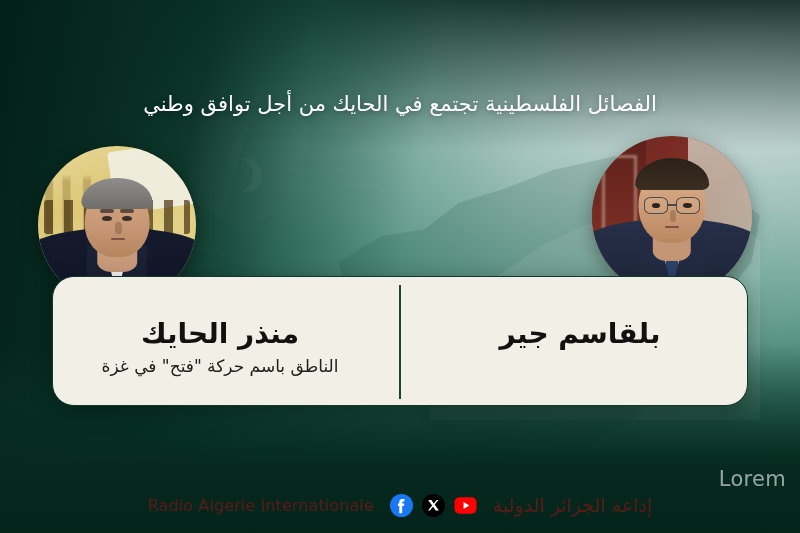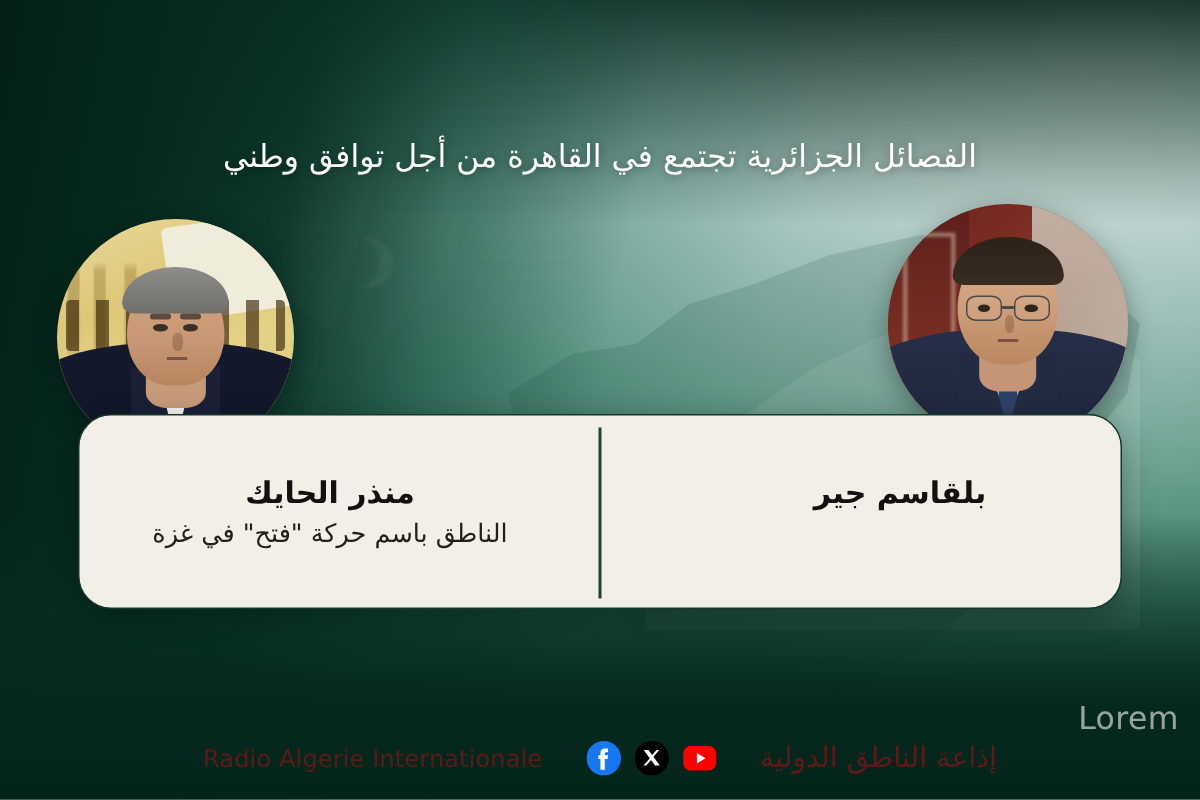--- a/index.html
+++ b/index.html
@@ -157,25 +157,25 @@
 
   
   .name-col {
     position: absolute;
     top: 316px;
     width: 320px;
     direction: rtl;
     text-align: center;
   }
   .name-col.left  { left: 60px; }
-  .name-col.right { left: 440px; }
+  .name-col.right { left: 420px; }
 
   .person-name {
     color: #13110f;
-    font-size: 20px;
+    font-size: 28px;
     font-weight: 700;
     line-height: 1.25;
   }
   .person-role {
     color: #21201e;
     font-size: 17px;
     font-weight: 400;
     line-height: 1.32;
     margin-top: 4px;
     white-space: pre-line;
@@ -400,21 +400,21 @@
   }
 
   
   .bottom-bar {
     position: absolute;
     left: 0; right: 0; bottom: 0;
     height: 56px;
     display: flex;
     align-items: center;
     justify-content: center;
-    gap: 29px;
+    gap: 16px;
   }
   .brand-latin {
     color: #5d1a16;
     font-size: 16px;
     font-weight: 400;
     letter-spacing: .1px;
   }
   .brand-arabic {
     color: #5d1a16;
     font-size: 19px;
@@ -443,21 +443,21 @@
   <div class="bg-building2"></div>
   <div class="bg-flag"></div>
   <div class="bg-flag-crescent"></div>
   <div class="bg-map2"></div>
   <div class="bg-map"></div>
   <div class="bg-dark-top"></div>
   <div class="bg-dark-left"></div>
   <div class="bg-dark-bottom"></div>
 
 
-  <div class="subtitle">الفصائل الجزائرية تجتمع في القاهرة من أجل توافق وطني</div>
+  <div class="subtitle">الفصائل الفلسطينية تجتمع في الحايك من أجل توافق وطني</div>
 
   <div class="portrait left">
     <div class="ph L-bg"></div>
     <div class="L-bg-paper"></div>
     <div class="L-bg-text"></div>
     <div class="L-bg-arabic"></div>
     <div class="L-body"></div>
     <div class="L-shirt"></div>
     <div class="L-collarL"></div>
     <div class="L-collarR"></div>
@@ -520,16 +520,16 @@
       <svg class="sicon" viewBox="0 0 24 24">
         <circle cx="12" cy="12" r="12" fill="#000000"></circle>
         <path d="M6.4 6.2h3.3l2.6 3.6 3-3.6h1.9l-4 4.8 4.4 6.1h-3.3l-2.8-3.9-3.3 3.9H6.3l4.3-5.1-4.2-5.8z" fill="#fff"></path>
       </svg>
       <svg class="sicon" viewBox="0 0 24 24">
         <rect x="0.5" y="3.5" width="23" height="17" rx="5.2" fill="#FF0000"></rect>
         <path d="M10 8.4l6 3.6-6 3.6z" fill="#fff"></path>
       </svg>
     </div>
 
-    <div class="brand-arabic">إذاعة الناطق الدولية</div>
+    <div class="brand-arabic">إذاعة الجزائر الدولية</div>
   </div>
 
 </div>
 
 </body></html>

